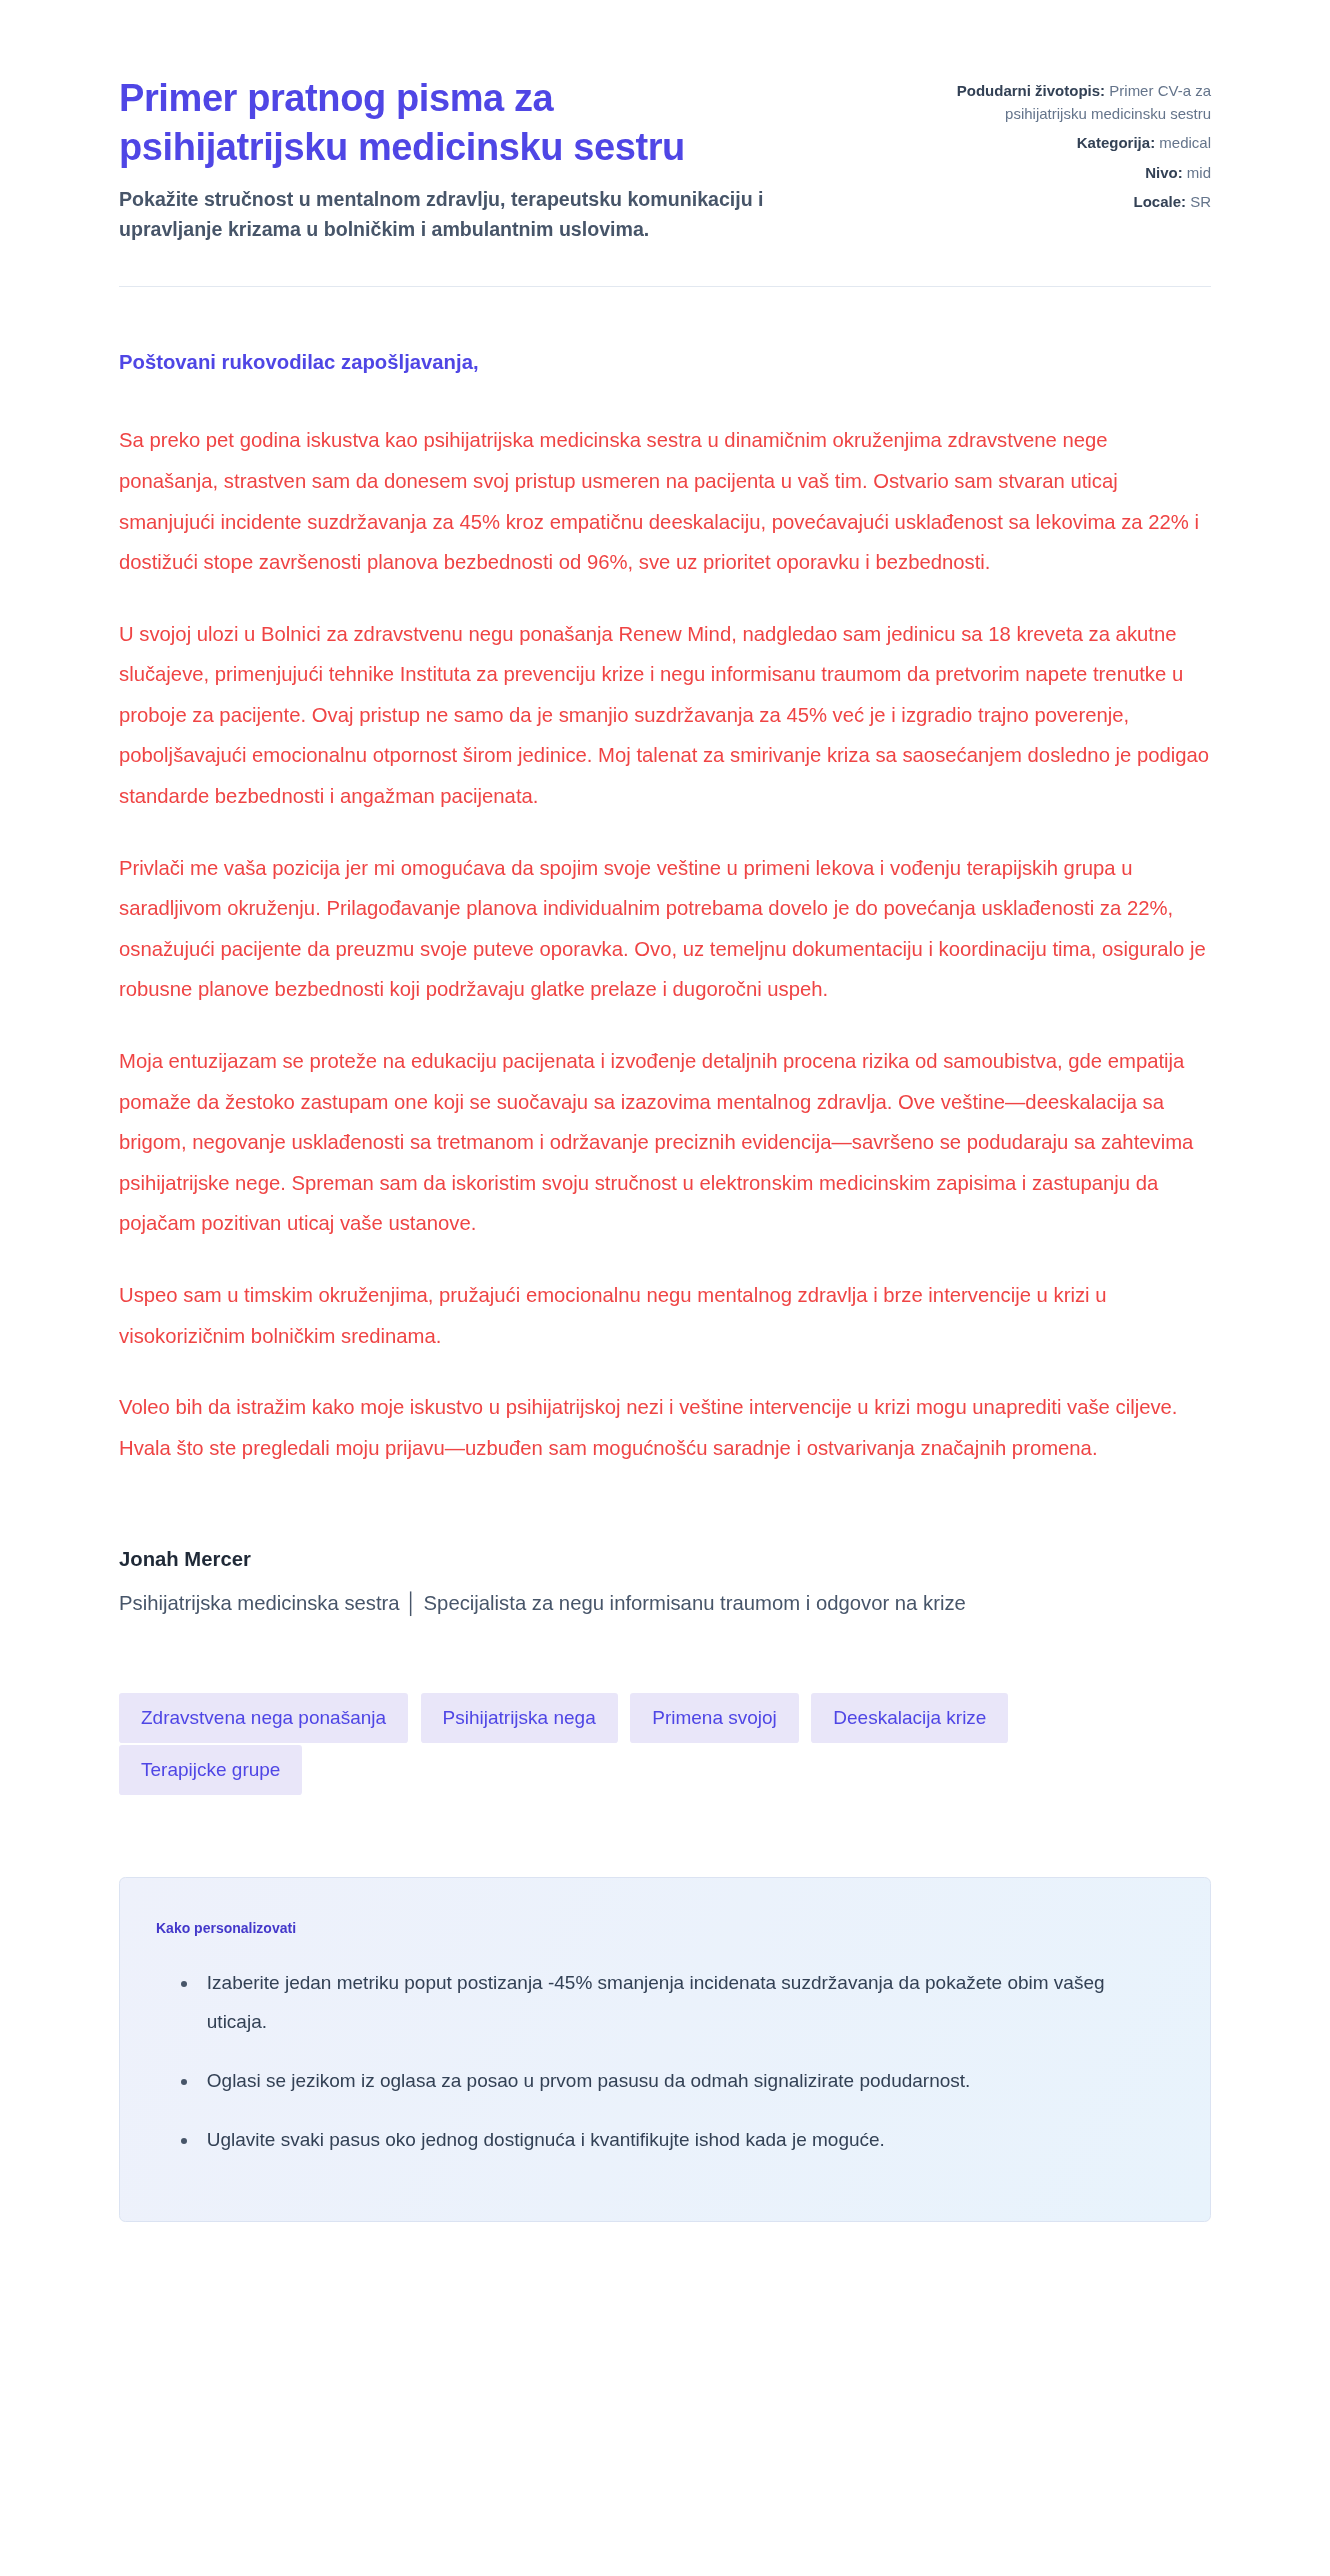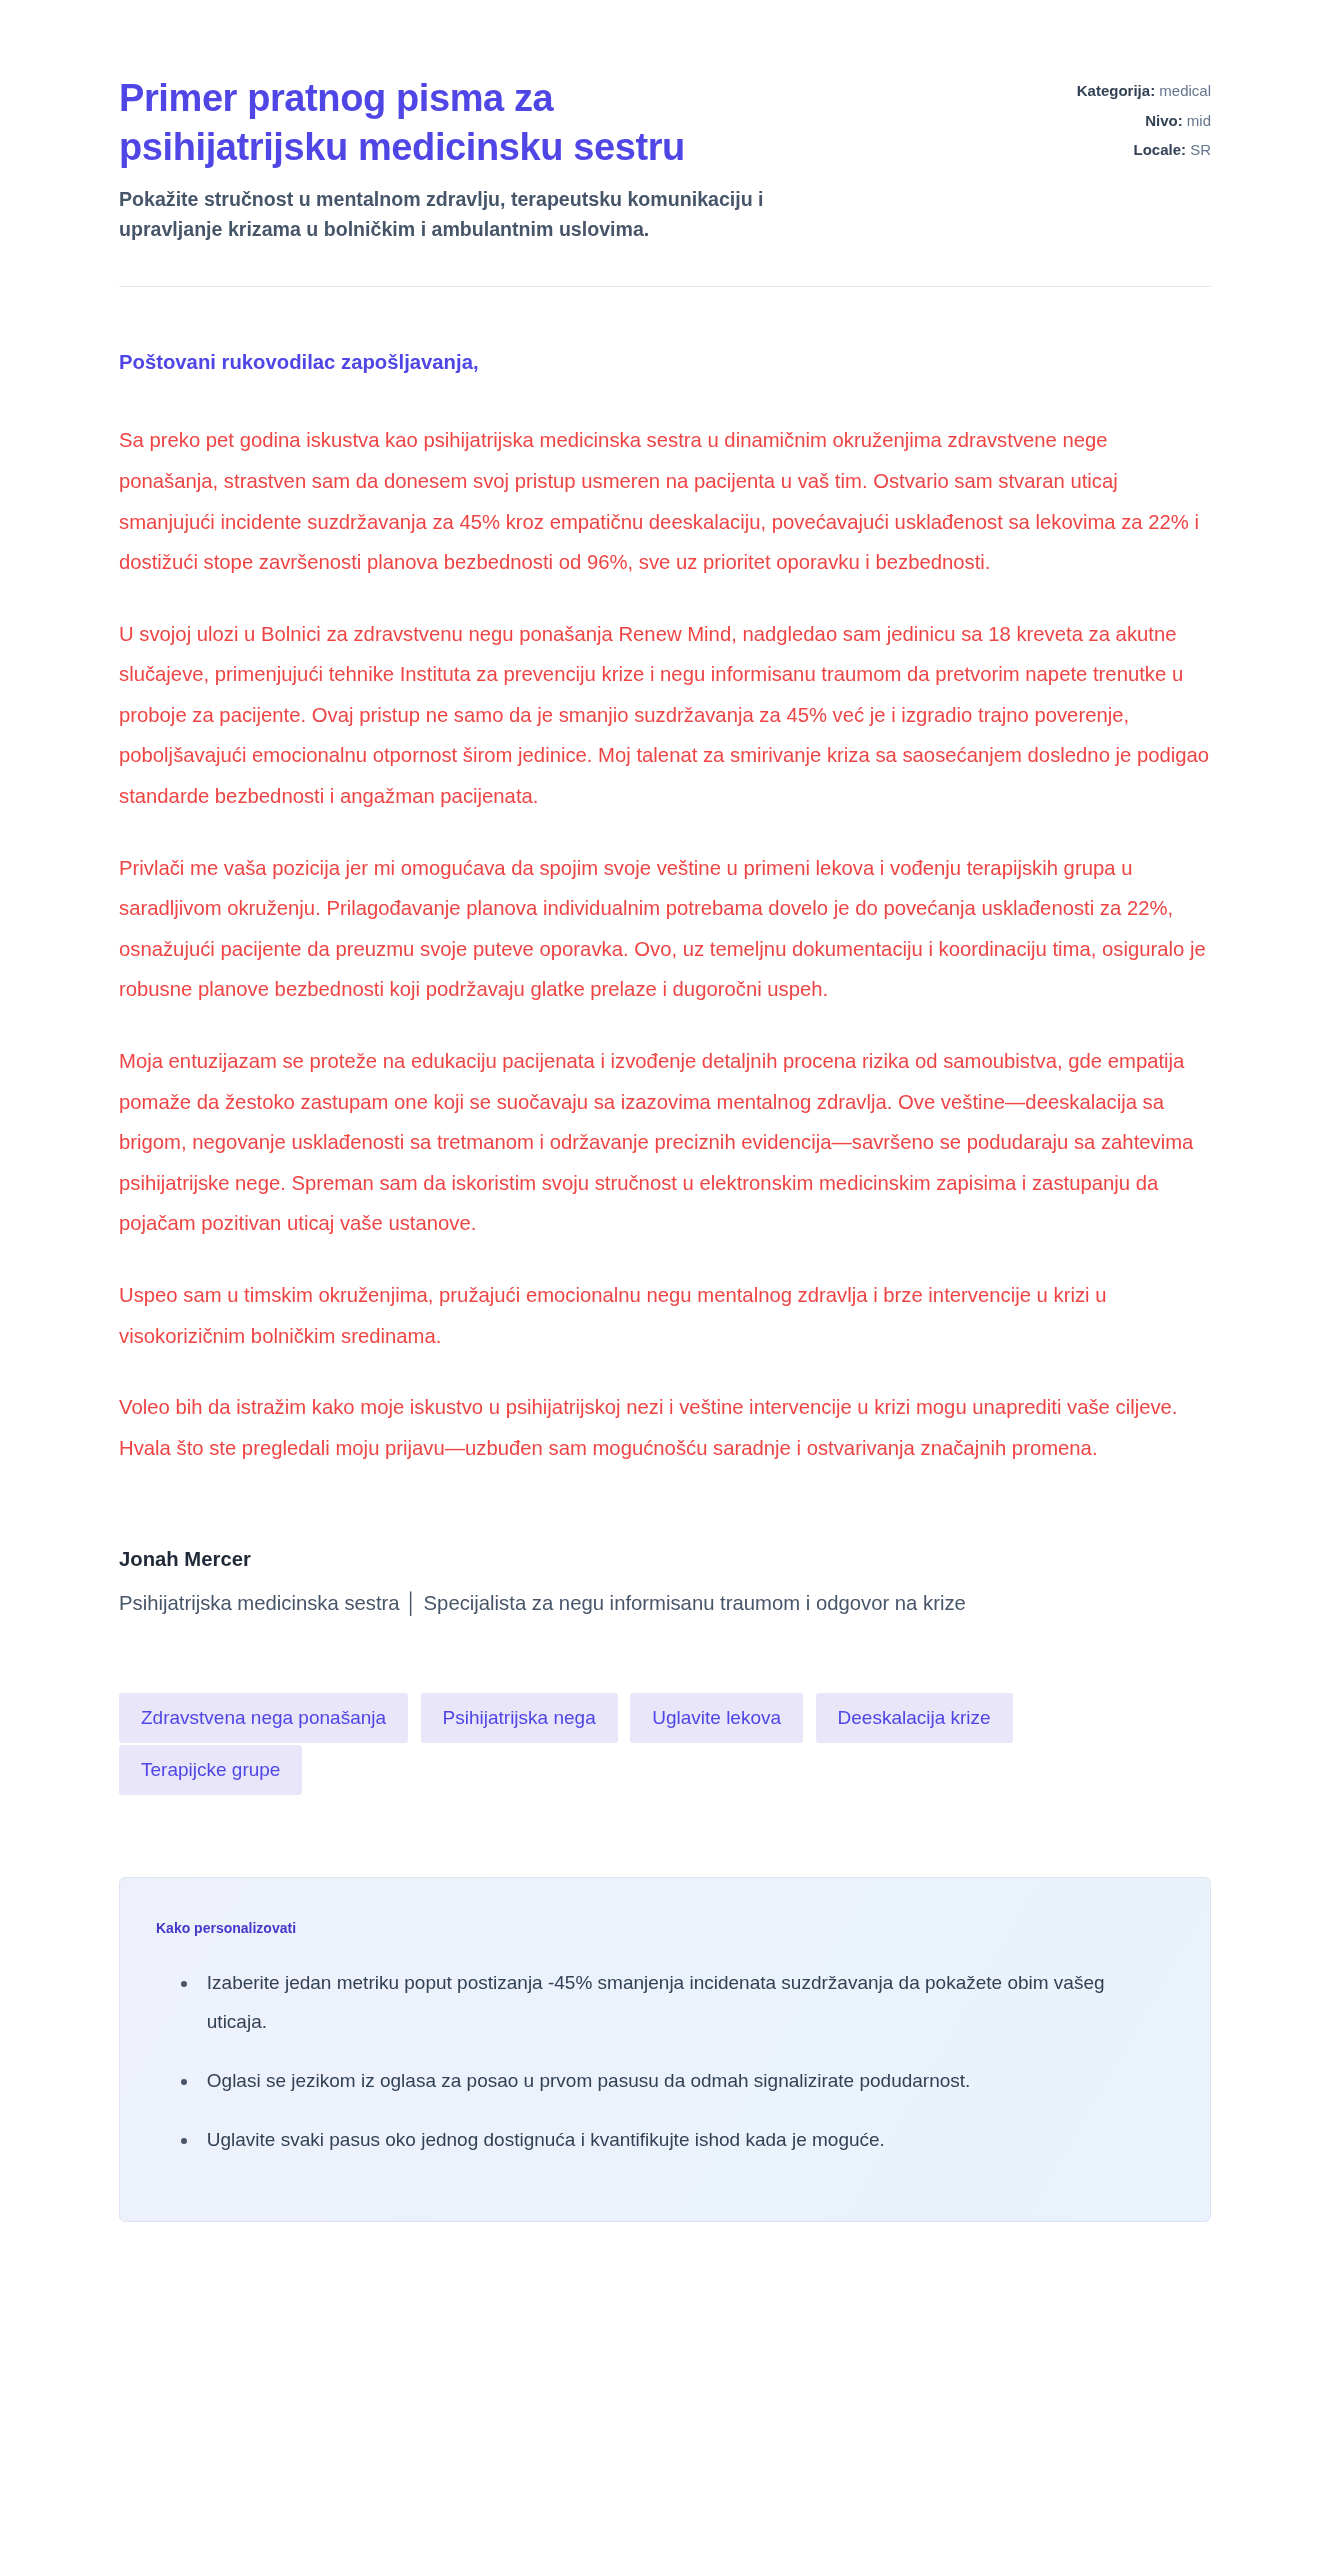--- a/index.html
+++ b/index.html
@@ -127,20 +127,24 @@
 
 <div class="page">
 
   <header class="header">
     <div class="header-left">
       <h1 class="page-title">Primer pratnog pisma za psihijatrijsku medicinsku sestru</h1>
       <p class="page-subtitle">Pokažite stručnost u mentalnom zdravlju, terapeutsku komunikaciju i upravljanje krizama u bolničkim i ambulantnim uslovima.</p>
     </div>
     <aside class="meta">
       <div class="meta-row">
+        <span class="meta-label">Podudarni životopis:</span>
+        <span class="meta-value">Primer CV-a za psihijatrijsku medicinsku sestru</span>
+      </div>
+      <div class="meta-row">
         <span class="meta-label">Kategorija:</span>
         <span class="meta-value">medical</span>
       </div>
       <div class="meta-row">
         <span class="meta-label">Nivo:</span>
         <span class="meta-value">mid</span>
       </div>
       <div class="meta-row">
         <span class="meta-label">Locale:</span>
         <span class="meta-value">SR</span>
@@ -159,21 +163,21 @@
     <p class="para">Uspeo sam u timskim okruženjima, pružajući emocionalnu negu mentalnog zdravlja i brze intervencije u krizi u visokorizičnim bolničkim sredinama.</p>
     <p class="para">Voleo bih da istražim kako moje iskustvo u psihijatrijskoj nezi i veštine intervencije u krizi mogu unaprediti vaše ciljeve. Hvala što ste pregledali moju prijavu—uzbuđen sam mogućnošću saradnje i ostvarivanja značajnih promena.</p>
     <p class="signature-name">Jonah Mercer</p>
     <p class="signature-title">Psihijatrijska medicinska sestra │ Specijalista za negu informisanu traumom i odgovor na krize</p>
   </section>
 
   <div class="tags">
     <div class="tags-row">
       <span class="tag">Zdravstvena nega ponašanja</span>
       <span class="tag">Psihijatrijska nega</span>
-      <span class="tag">Uglavite lekova</span>
+      <span class="tag">Primena svojoj</span>
       <span class="tag">Deeskalacija krize</span>
     </div>
     <div class="tags-row">
       <span class="tag">Terapijcke grupe</span>
     </div>
   </div>
 
   <section class="tips">
     <h2 class="tips-title">Kako personalizovati</h2>
     <ul class="tips-list">

